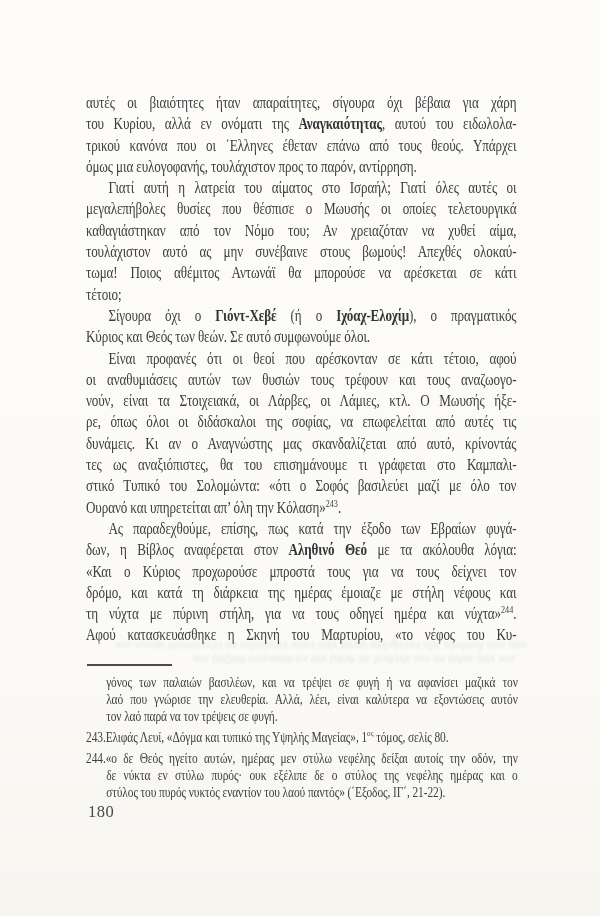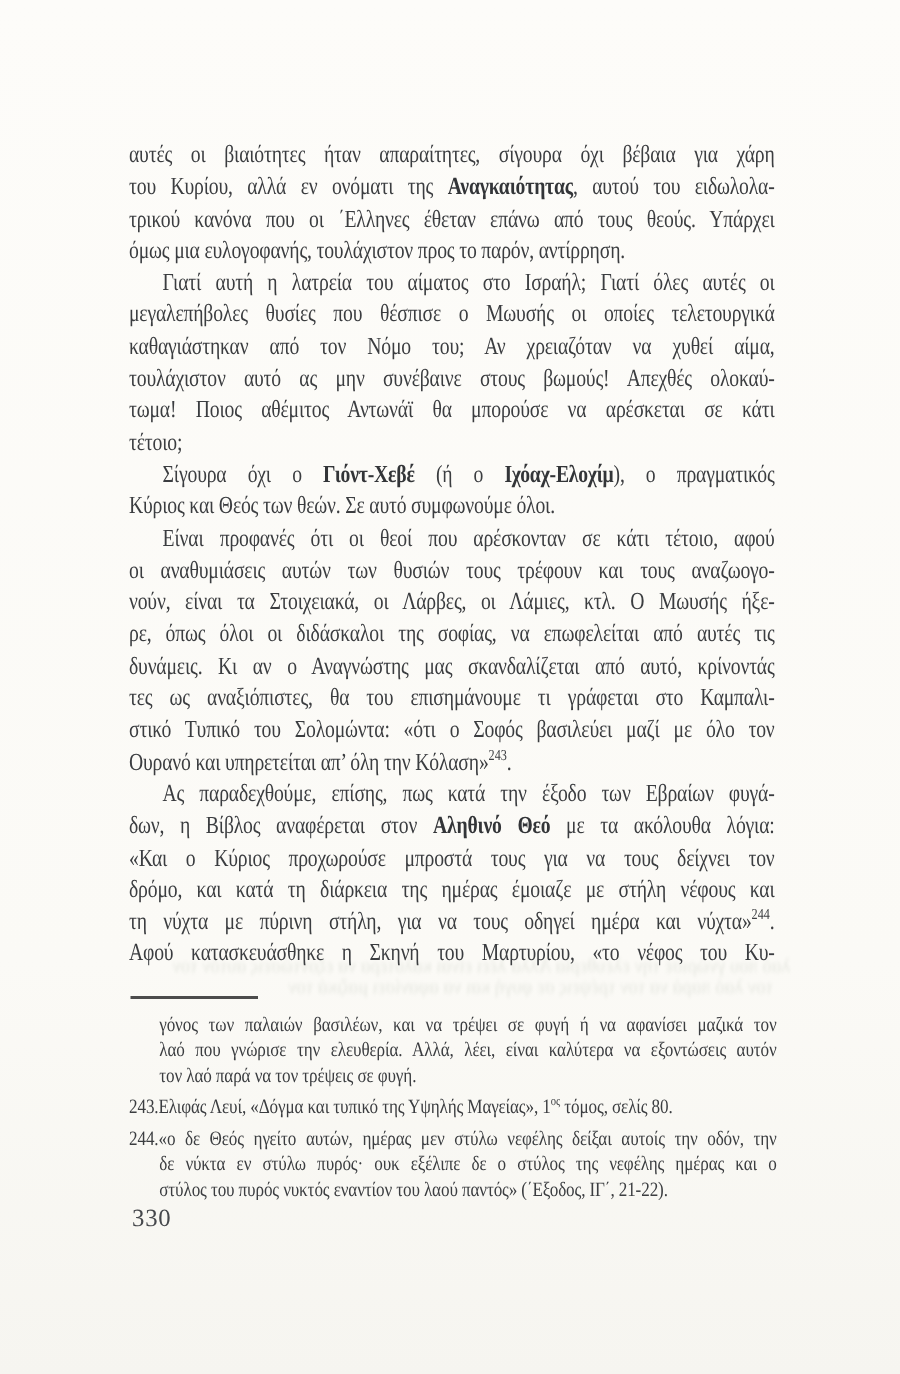--- a/index.html
+++ b/index.html
@@ -99,15 +99,15 @@
   <div id="footnotes">
       <div class="fline hang"><span>γόνος των παλαιών βασιλέων, και να τρέψει σε φυγή ή να αφανίσει μαζικά τον</span></div>
       <div class="fline hang"><span>λαό που γνώρισε την ελευθερία. Αλλά, λέει, είναι καλύτερα να εξοντώσεις αυτόν</span></div>
       <div class="fline last hang"><span>τον λαό παρά να τον τρέψεις σε φυγή.</span></div>
       <div class="fline last gap"><span>243.Ελιφάς Λευί, «Δόγμα και τυπικό της Υψηλής Μαγείας», 1</span><span class="sup">ος</span><span> τόμος, σελίς 80.</span></div>
       <div class="fline gap"><span>244.«ο δε Θεός ηγείτο αυτών, ημέρας μεν στύλω νεφέλης δείξαι αυτοίς την οδόν, την</span></div>
       <div class="fline hang"><span>δε νύκτα εν στύλω πυρός· ουκ εξέλιπε δε ο στύλος της νεφέλης ημέρας και ο</span></div>
       <div class="fline last hang"><span>στύλος του πυρός νυκτός εναντίον του λαού παντός» (΄Εξοδος, ΙΓ΄, 21-22).</span></div>
     </div>
 
-  <div id="page-number">330</div>
+  <div id="page-number">180</div>
 
 </div>
 
 </body></html>

